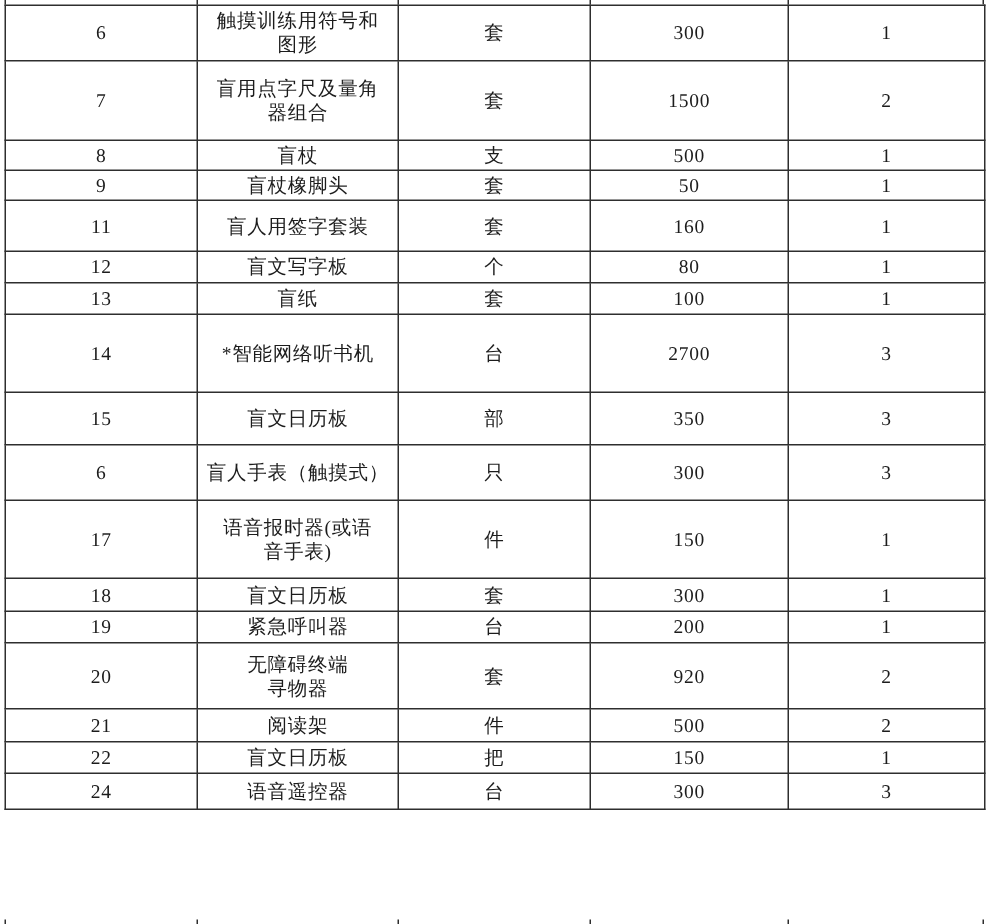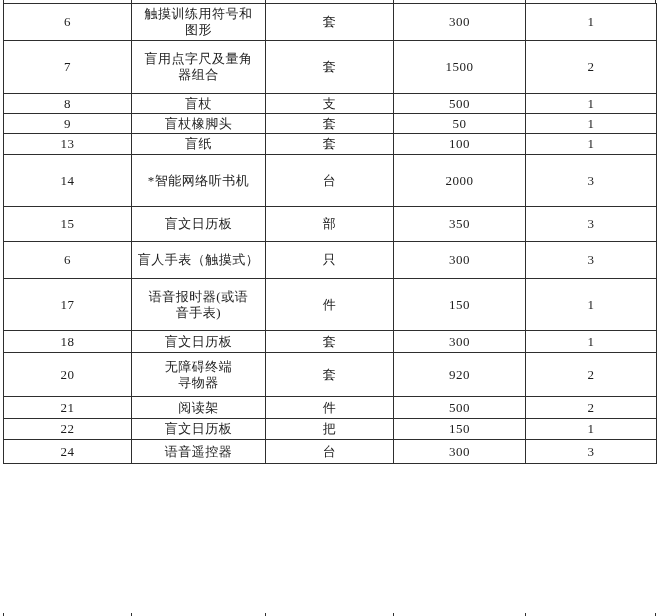--- a/index.html
+++ b/index.html
@@ -94,32 +94,46 @@
     <td class="c-price">500</td>
     <td class="c-qty">1</td>
   </tr>
         <tr style="height: 20px;">
     <td class="c-no">9</td>
     <td class="c-name">盲杖橡脚头</td>
     <td class="c-unit">套</td>
     <td class="c-price">50</td>
     <td class="c-qty">1</td>
   </tr>
+        <tr style="height: 34px;">
+    <td class="c-no">11</td>
+    <td class="c-name">盲人用签字套装</td>
+    <td class="c-unit">套</td>
+    <td class="c-price">160</td>
+    <td class="c-qty">1</td>
+  </tr>
+        <tr style="height: 21px;">
+    <td class="c-no">12</td>
+    <td class="c-name">盲文写字板</td>
+    <td class="c-unit">个</td>
+    <td class="c-price">80</td>
+    <td class="c-qty">1</td>
+  </tr>
         <tr style="height: 21px;">
     <td class="c-no">13</td>
     <td class="c-name">盲纸</td>
     <td class="c-unit">套</td>
     <td class="c-price">100</td>
     <td class="c-qty">1</td>
   </tr>
         <tr style="height: 52px;">
     <td class="c-no">14</td>
     <td class="c-name">*智能网络听书机</td>
     <td class="c-unit">台</td>
-    <td class="c-price">2000</td>
+    <td class="c-price">2700</td>
     <td class="c-qty">3</td>
   </tr>
         <tr style="height: 35px;">
     <td class="c-no">15</td>
     <td class="c-name">盲文日历板</td>
     <td class="c-unit">部</td>
     <td class="c-price">350</td>
     <td class="c-qty">3</td>
   </tr>
         <tr style="height: 37px;">
@@ -135,20 +149,27 @@
 音手表)</td>
     <td class="c-unit">件</td>
     <td class="c-price">150</td>
     <td class="c-qty">1</td>
   </tr>
         <tr style="height: 22px; margin-top: 48px;">
     <td class="c-no">18</td>
     <td class="c-name">盲文日历板</td>
     <td class="c-unit">套</td>
     <td class="c-price">300</td>
+    <td class="c-qty">1</td>
+  </tr>
+        <tr style="height: 21px;">
+    <td class="c-no">19</td>
+    <td class="c-name">紧急呼叫器</td>
+    <td class="c-unit">台</td>
+    <td class="c-price">200</td>
     <td class="c-qty">1</td>
   </tr>
         <tr style="height: 44px;">
     <td class="c-no">20</td>
     <td class="c-name">无障碍终端
 寻物器</td>
     <td class="c-unit">套</td>
     <td class="c-price">920</td>
     <td class="c-qty">2</td>
   </tr>

